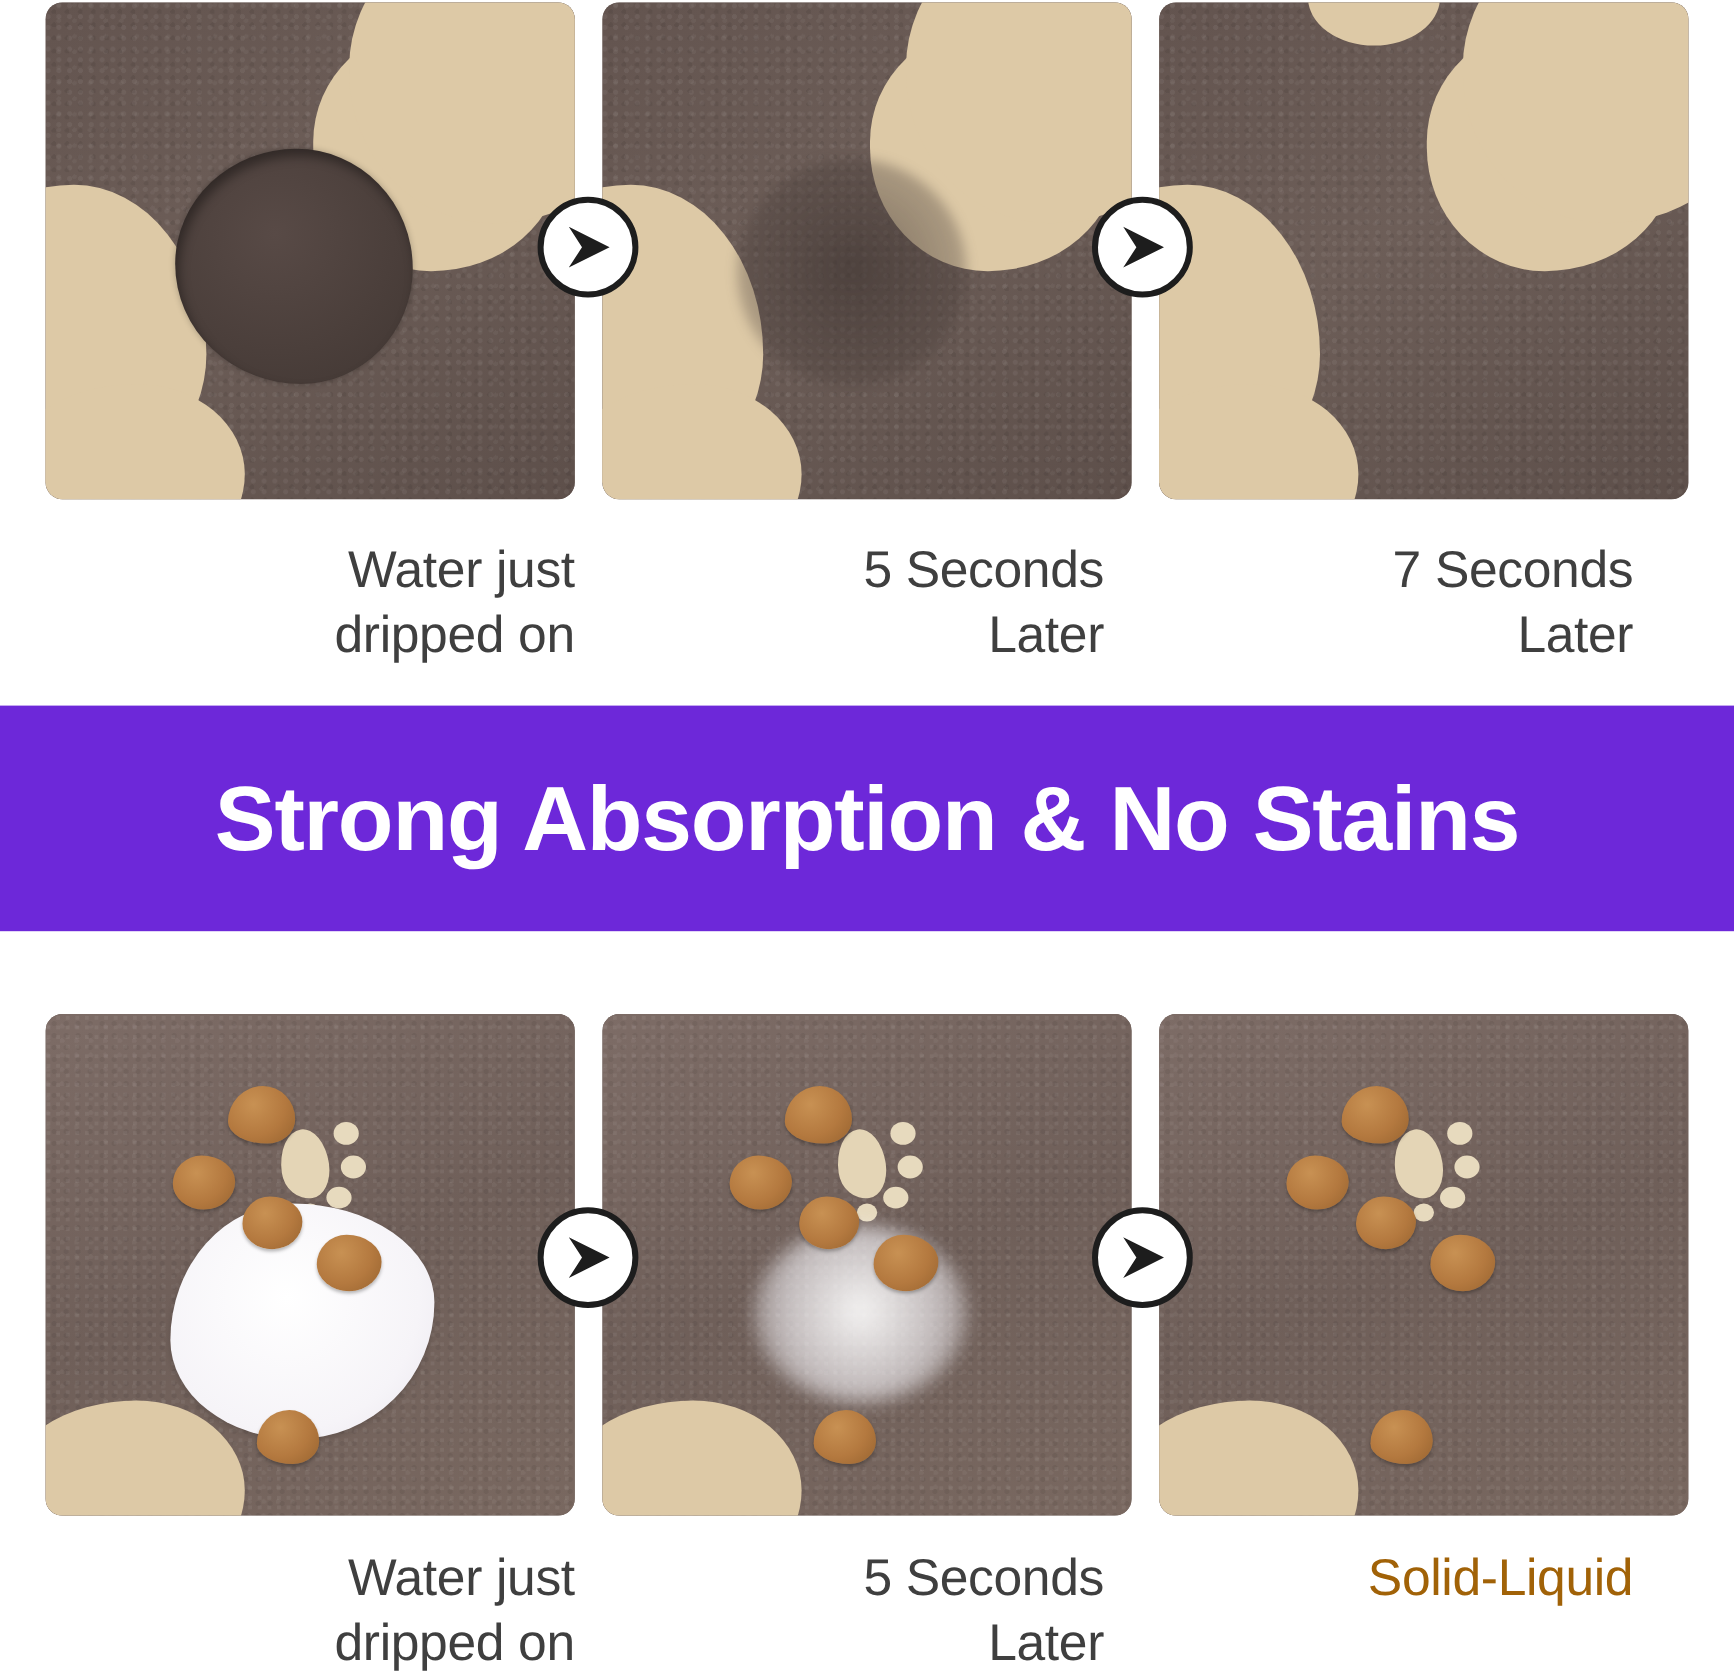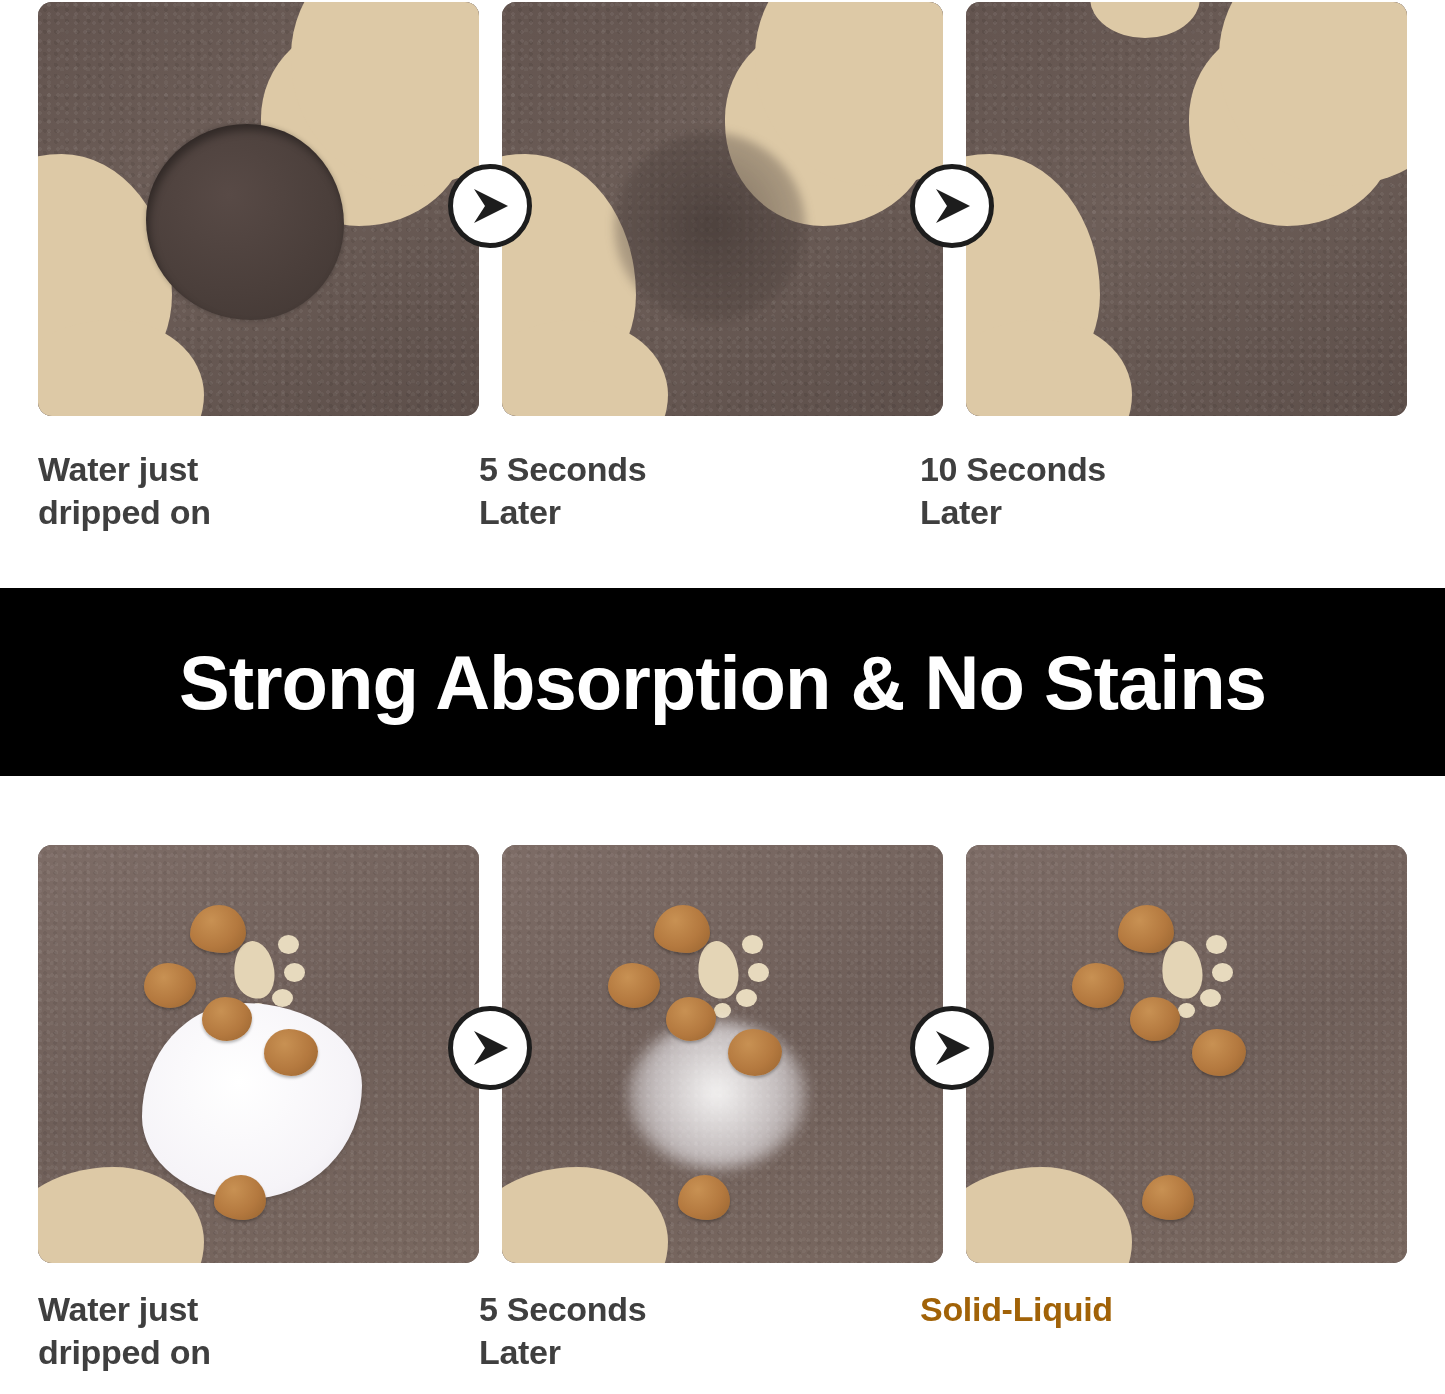--- a/index.html
+++ b/index.html
@@ -179,38 +179,38 @@
     width: 1445px;
     display: flex;
     padding: 0 38px;
     box-sizing: border-box;
   }
   .cap-row-top    { top: 448px;  }
   .cap-row-bottom { top: 1288px; }
 
   .caption {
     width: 441px;
-    text-align: left;
-    font-size: 34px;
-    font-weight: bold;
+    text-align: right;
+    font-size: 43px;
+    font-weight: normal;
     line-height: 1.26;
     letter-spacing: -0.3px;
     color: #3f3f3f;
   }
   .caption.accent { color: #a16207; }
   .caption .ln { display: block; }
 
   
   .banner {
     position: absolute;
     left: 0;
     top: 588px;
     width: 1445px;
     height: 188px;
-    background: #000000;
+    background: #6d28d9;
     display: flex;
     align-items: center;
     justify-content: center;
   }
   .banner-text {
     color: #ffffff;
     font-size: 76px;
     font-weight: bold;
     letter-spacing: -1px;
     white-space: nowrap;
@@ -283,21 +283,21 @@
   <div class="cap-row cap-row-top">
     <div class="caption">
       <span class="ln">Water just</span>
       <span class="ln">dripped on</span>
     </div>
     <div class="caption">
       <span class="ln">5 Seconds</span>
       <span class="ln">Later</span>
     </div>
     <div class="caption">
-      <span class="ln">10 Seconds</span>
+      <span class="ln">7 Seconds</span>
       <span class="ln">Later</span>
     </div>
   </div>
 
   <div class="banner">
     <span class="banner-text">Strong Absorption &amp; No Stains</span>
   </div>
 
   <div class="row row-bottom">
 

